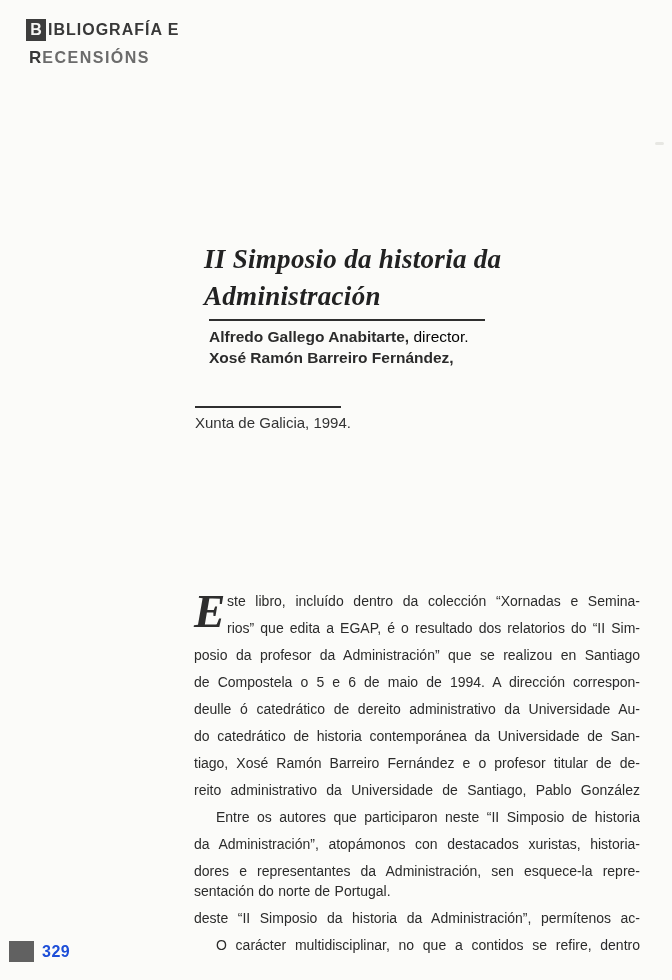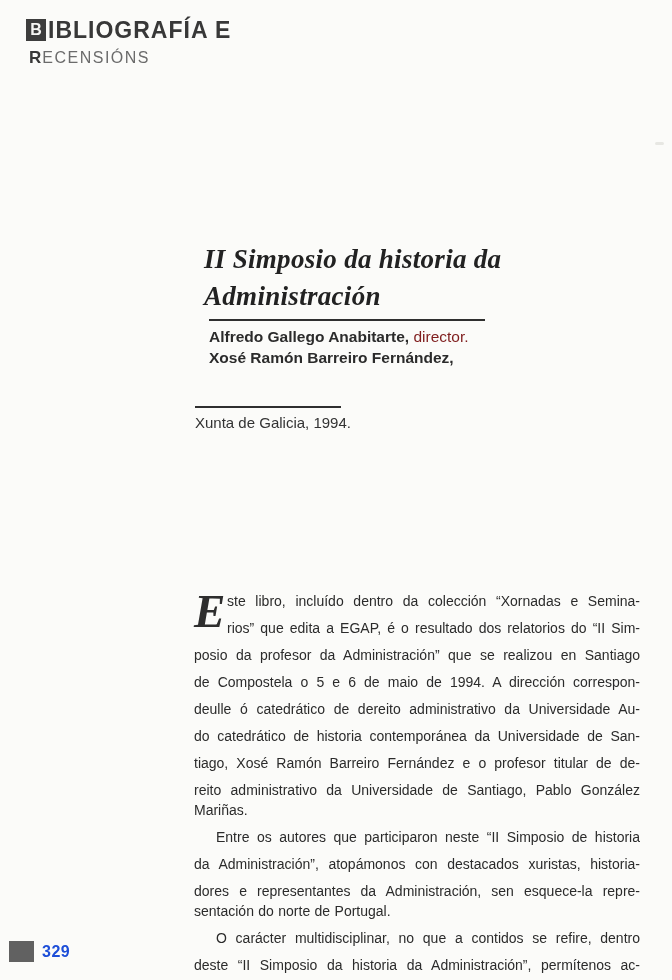--- a/index.html
+++ b/index.html
@@ -26,47 +26,47 @@
   
   .section-header{position:absolute;left:26px;top:18px;}
   .hdr-line{display:flex;align-items:center;height:24px;}
   .hdr-box{
     display:inline-flex;align-items:center;justify-content:center;
     width:20px;height:22px;margin-right:2px;
     background:var(--header_box);
     color:#f6f6f4;font-weight:700;font-size:16px;line-height:1;
   }
   .hdr-caps{
-    font-weight:700;font-size:23px;letter-spacing:1px;
+    font-weight:700;font-size:16px;letter-spacing:1px;
     color:var(--ink_soft);
   }
   .hdr-line2{margin-top:4px;margin-left:3px;}
   .hdr-initial{font-weight:700;font-size:17px;letter-spacing:1px;color:var(--ink_soft);}
-  .hdr-gray{font-weight:400;font-size:16px;letter-spacing:1.5px;color:var(--header_gray);}
+  .hdr-gray{font-weight:700;font-size:16px;letter-spacing:1.5px;color:var(--header_gray);}
 
   
   .scan-artifact{position:absolute;left:655px;top:142px;width:9px;height:3px;background:#dddddab0;border-radius:2px;}
 
   
   .article-title{
     position:absolute;left:204px;top:212px;width:352px;
     font-family:"Liberation Serif","DejaVu Serif",serif;
     font-style:italic;font-weight:700;
     font-size:27px;line-height:37px;
     color:#222;
     letter-spacing:0.3px;
     margin-top:29px;
   }
 
   
   .credits{position:absolute;left:209px;top:319px;width:300px;}
   .credit-rule{width:276px;height:2px;background:var(--rule);margin-bottom:5px;}
   .credit-line{font-size:15.5px;line-height:21px;color:var(--ink);}
   .credit-name{font-weight:700;}
-  .credit-role{font-weight:400;color:#7f1d1d;}
+  .credit-role{font-weight:400;color:#000000;}
 
   
   .publisher{position:absolute;left:195px;top:406px;width:240px;}
   .pub-rule{width:146px;height:2px;background:var(--rule);margin-bottom:5px;}
   .pub-text{font-size:15px;line-height:20px;color:#333;}
 
   
   .review-body{
     position:absolute;left:194px;top:584px;width:446px;
     font-size:14px;color:var(--ink);
@@ -127,31 +127,30 @@
     <div class="para">
       <span class="dropcap">E</span>
       <div class="ln j">ste libro, incluído dentro da colección “Xornadas e Semina-</div>
       <div class="ln j">rios” que edita a EGAP, é o resultado dos relatorios do “II Sim-</div>
       <div class="ln j">posio da profesor da Administración” que se realizou en Santiago</div>
       <div class="ln j">de Compostela o 5 e 6 de maio de 1994. A dirección correspon-</div>
       <div class="ln j">deulle ó catedrático de dereito administrativo da Universidade Au-</div>
       <div class="ln j">do catedrático de historia contemporánea da Universidade de San-</div>
       <div class="ln j">tiago, Xosé Ramón Barreiro Fernández e o profesor titular de de-</div>
       <div class="ln j">reito administrativo da Universidade de Santiago, Pablo González</div>
-      <div class="ln">Mariñas.</div>
     </div>
     <div class="para">
       <div class="ln j ind">Entre os autores que participaron neste “II Simposio de historia</div>
       <div class="ln j">da Administración”, atopámonos con destacados xuristas, historia-</div>
       <div class="ln j">dores e representantes da Administración, sen esquece-la repre-</div>
       <div class="ln">sentación do norte de Portugal.</div>
     </div>
     <div class="para">
+      <div class="ln j">deste “II Simposio da historia da Administración”, permítenos ac-</div>
       <div class="ln j ind">O carácter multidisciplinar, no que a contidos se refire, dentro</div>
-      <div class="ln j">deste “II Simposio da historia da Administración”, permítenos ac-</div>
     </div>
   </div>
 
   <div class="page-footer">
     <div class="footer-box"></div>
     <span class="page-number">329</span>
   </div>
 
 </div>
 

